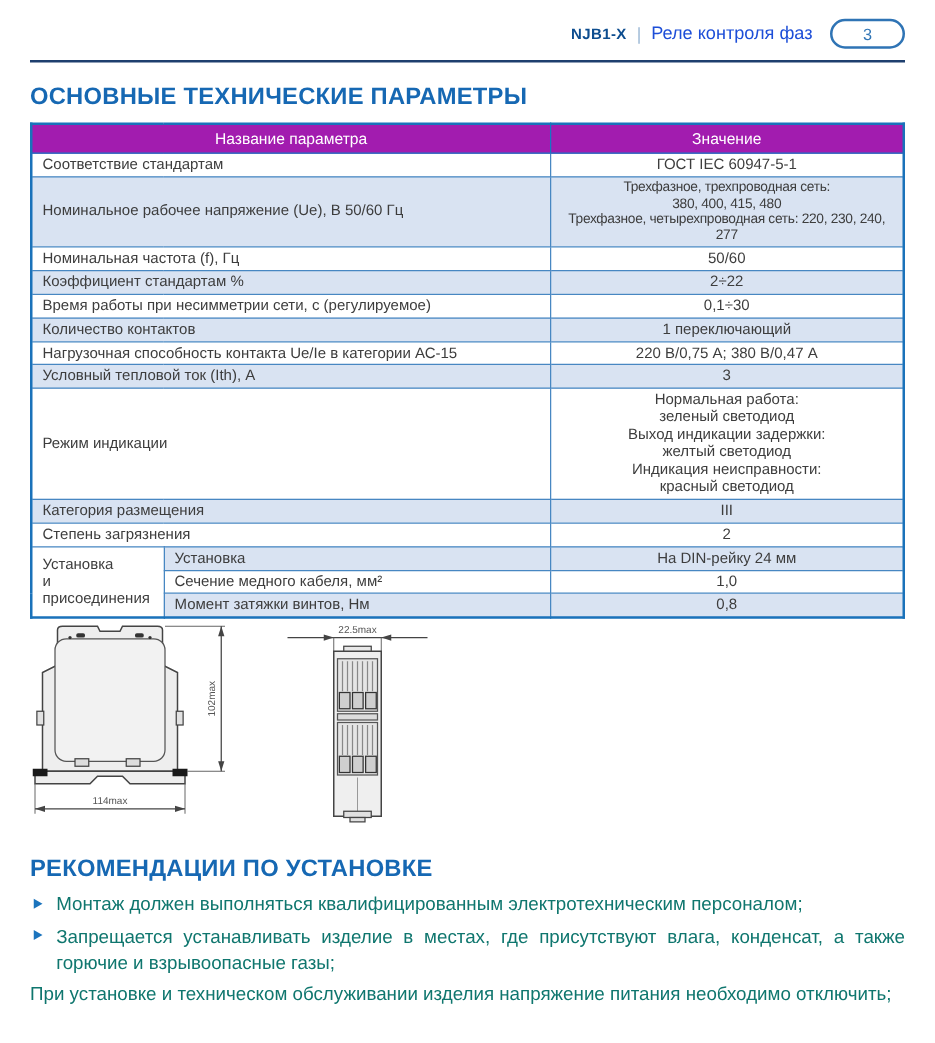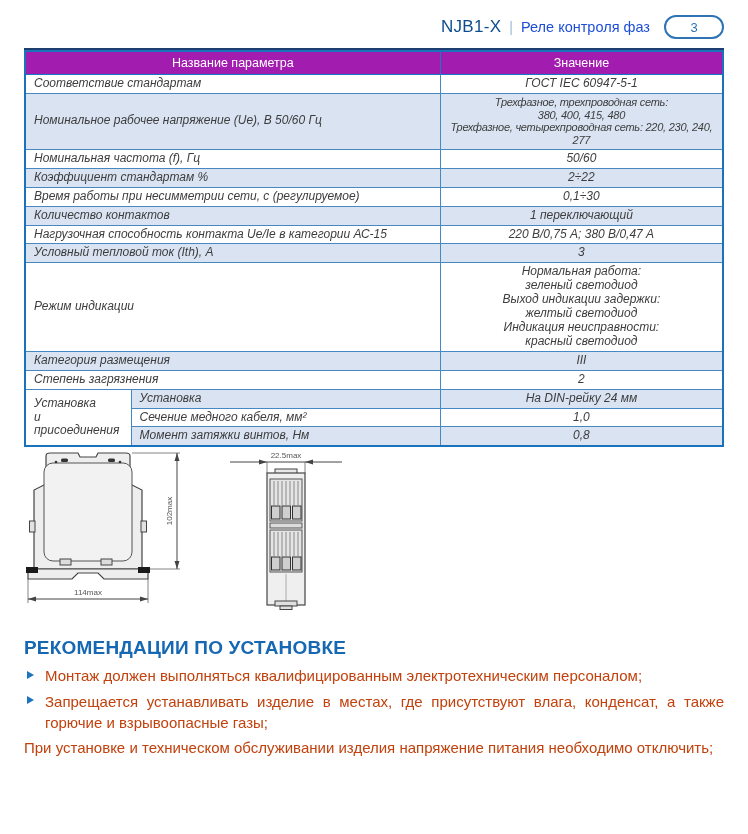--- a/index.html
+++ b/index.html
@@ -9,21 +9,21 @@
     overflow:hidden;
   }
   .page{padding:0 24px;}
 
   
   .doc-header{
     display:flex;justify-content:flex-end;align-items:center;
     gap:8px;padding-top:15px;padding-bottom:9px;
     border-bottom:2px solid #1e3f6e;
   }
-  .product-code{font-weight:normal;color:#0d4d8f;font-size:17px;letter-spacing:.3px;}
+  .product-code{font-weight:bold;color:#0d4d8f;font-size:12px;letter-spacing:.3px;}
   .header-sep{color:#9db9d6;font-size:14px;font-weight:300;}
   .header-subtitle{color:#1d4ed8;font-size:14.5px;}
   .page-pill{
     display:inline-flex;justify-content:center;align-items:center;
     min-width:56px;height:20px;border:2px solid #2f74b5;border-radius:12px;
     color:#2f74b5;font-size:13px;margin-left:6px;
   }
 
   
   .section-title{
@@ -35,21 +35,21 @@
   table.params{
     width:100%;border-collapse:collapse;font-size:12px;color:#3d3d3d;
     border:2px solid #1a72ba;
   }
   table.params th{
     background:#a21caf;color:#ffffff;font-weight:normal;font-size:12.5px;
     padding:4px 4px;border:1px solid #1777c3;
   }
   table.params th + th{border-left:1px solid #404040;}
   table.params td{
-    border:1px solid #4787c2;line-height:1.16;font-style:italic;
+    border:1px solid #4787c2;line-height:1.16;
   }
   td.pname{text-align:left;padding:2px 8px;}
   td.pvalue{text-align:center;padding:2px 6px;white-space:pre-line;}
   td.pvalue.small{font-size:11px;letter-spacing:-0.25px;}
   tr.z{background:#d9e3f2;}
   td.group-cell{
     background:#ffffff;text-align:left;vertical-align:middle;
     padding:2px 8px;white-space:pre-line;
   }
 
@@ -59,35 +59,36 @@
 
   
   .recs{margin-top:4px;}
   .rec-item{display:flex;align-items:flex-start;margin:0 0 4px 0;}
   .tri-bullet{
     width:0;height:0;flex:0 0 auto;
     border-left:7px solid #1b74bd;border-top:4.5px solid transparent;border-bottom:4.5px solid transparent;
     margin:5.5px 11px 0 3px;
   }
   .rec-text{
-    font-size:15px;line-height:1.42;color:#c2410c;text-align:justify;margin:0;
+    font-size:15px;line-height:1.42;color:#0f766e;text-align:justify;margin:0;
   }
 </style>
 </head>
 <body>
 
 <div class="page">
 
   <div class="doc-header">
     <span class="product-code">NJB1-X</span>
     <span class="header-sep">|</span>
     <span class="header-subtitle">Реле контроля фаз</span>
     <span class="page-pill">3</span>
   </div>
 
+  <h2 class="section-title">ОСНОВНЫЕ ТЕХНИЧЕСКИЕ ПАРАМЕТРЫ</h2>
 
   <table class="params">
     <colgroup>
         <col style="width:15.2%">
         <col style="width:44.3%">
         <col style="width:40.5%">
       </colgroup>
     <thead>
       <tr>
         <th colspan="2">Название параметра</th>

